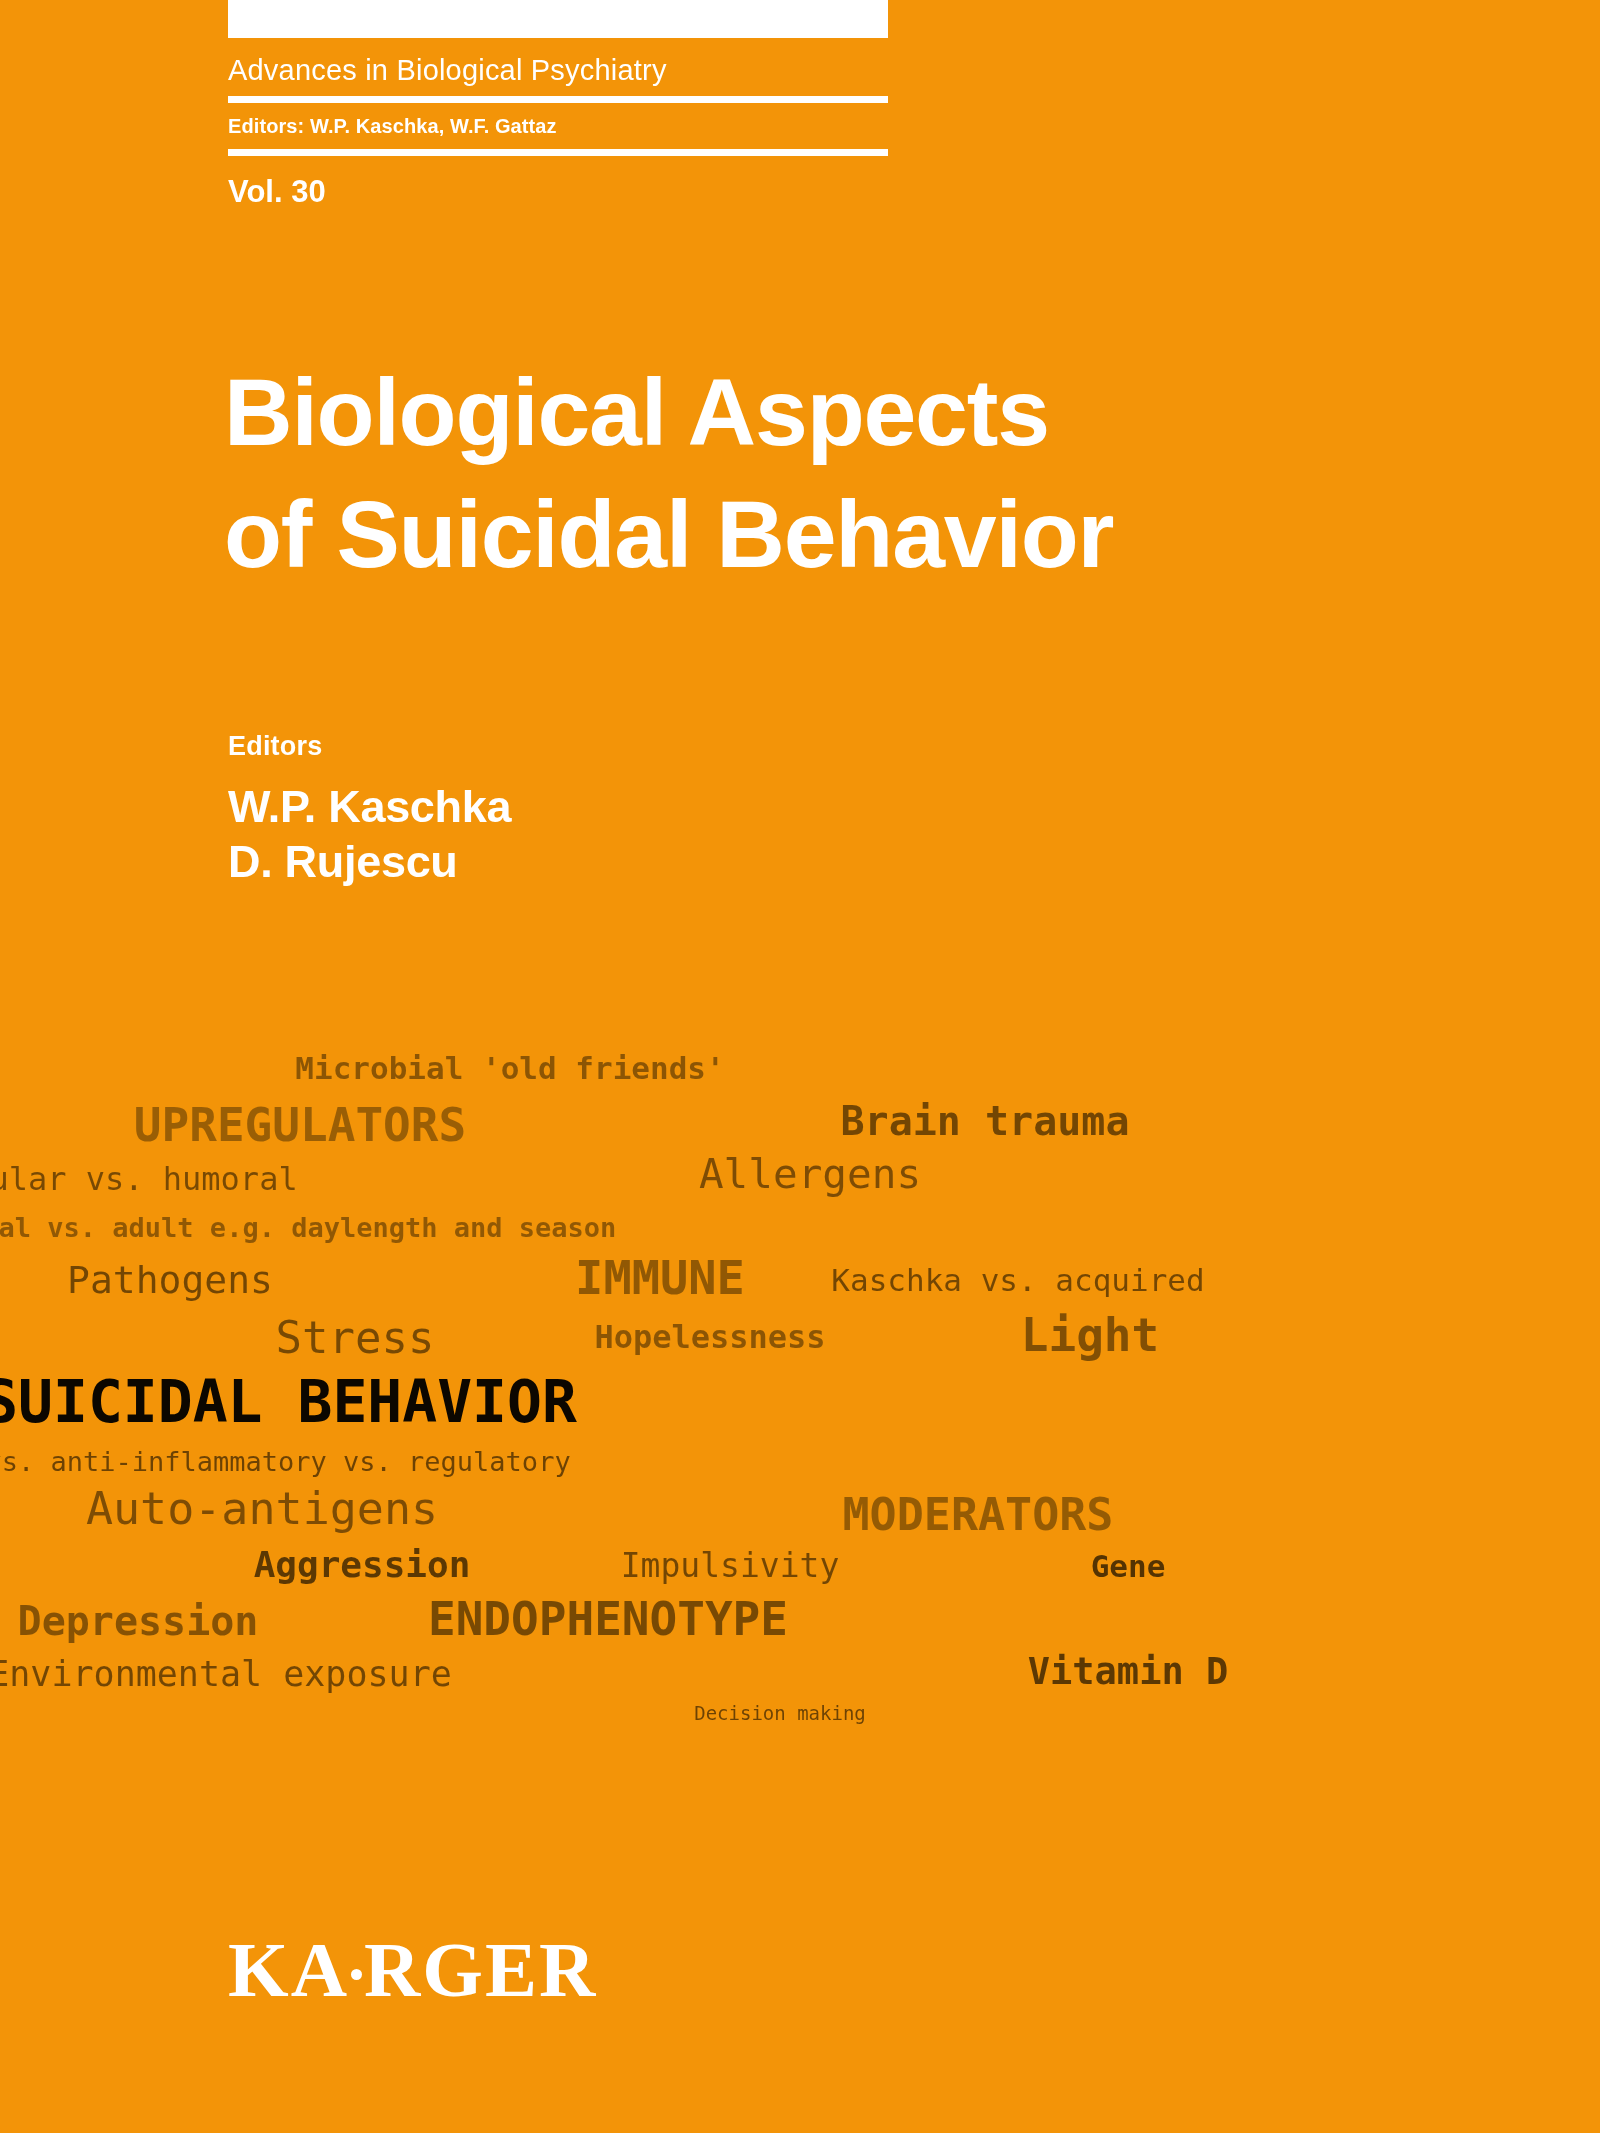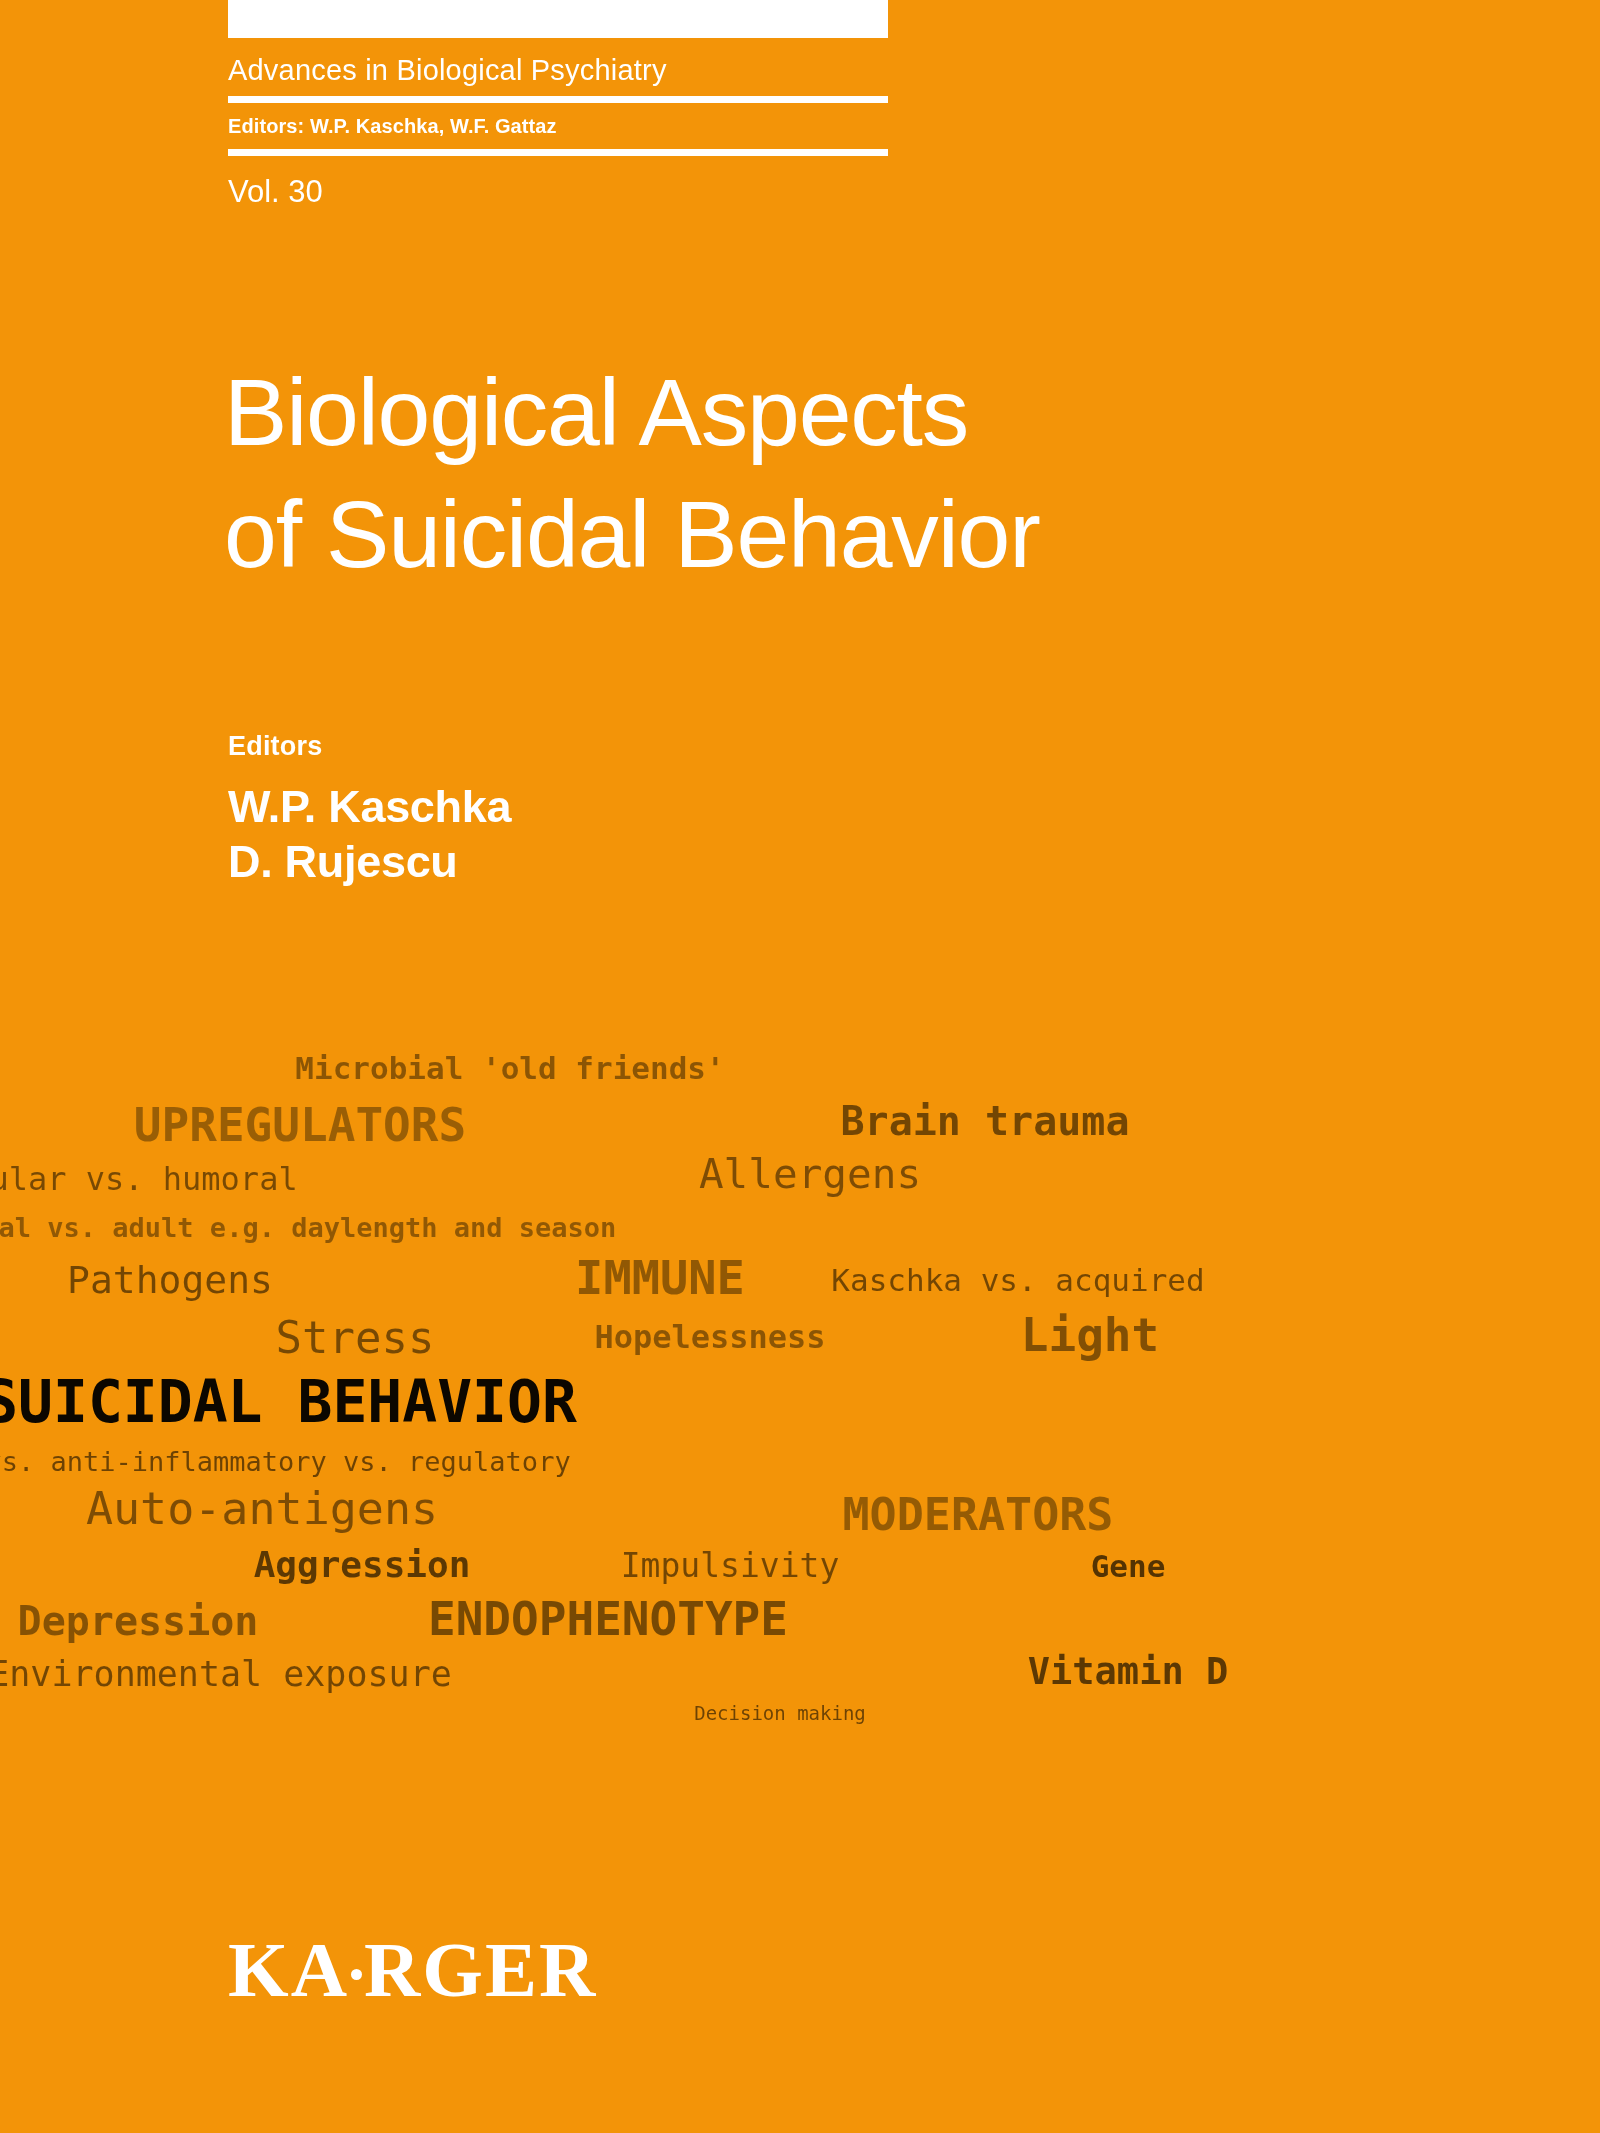--- a/index.html
+++ b/index.html
@@ -51,33 +51,33 @@
   .series-editors {
     font-size: 20px;
     color: #ffffff;
     font-weight: 700;
     padding: 12px 0 11px 0;
     letter-spacing: 0.1px;
   }
   .series-vol {
     font-size: 31px;
     color: #ffffff;
-    font-weight: 400;
+    font-weight: 700;
     padding: 18px 0 0 0;
   }
 
   
   .main-title {
     position: absolute;
     left: 224px;
     top: 352px;
     width: 1250px;
     color: #ffffff;
     font-size: 95px;
-    font-weight: 400;
+    font-weight: 700;
     line-height: 1.28;
     letter-spacing: -1.2px;
   }
   .main-title .line {
     display: block;
     white-space: nowrap;
   }
 
   
   .editors-block {

